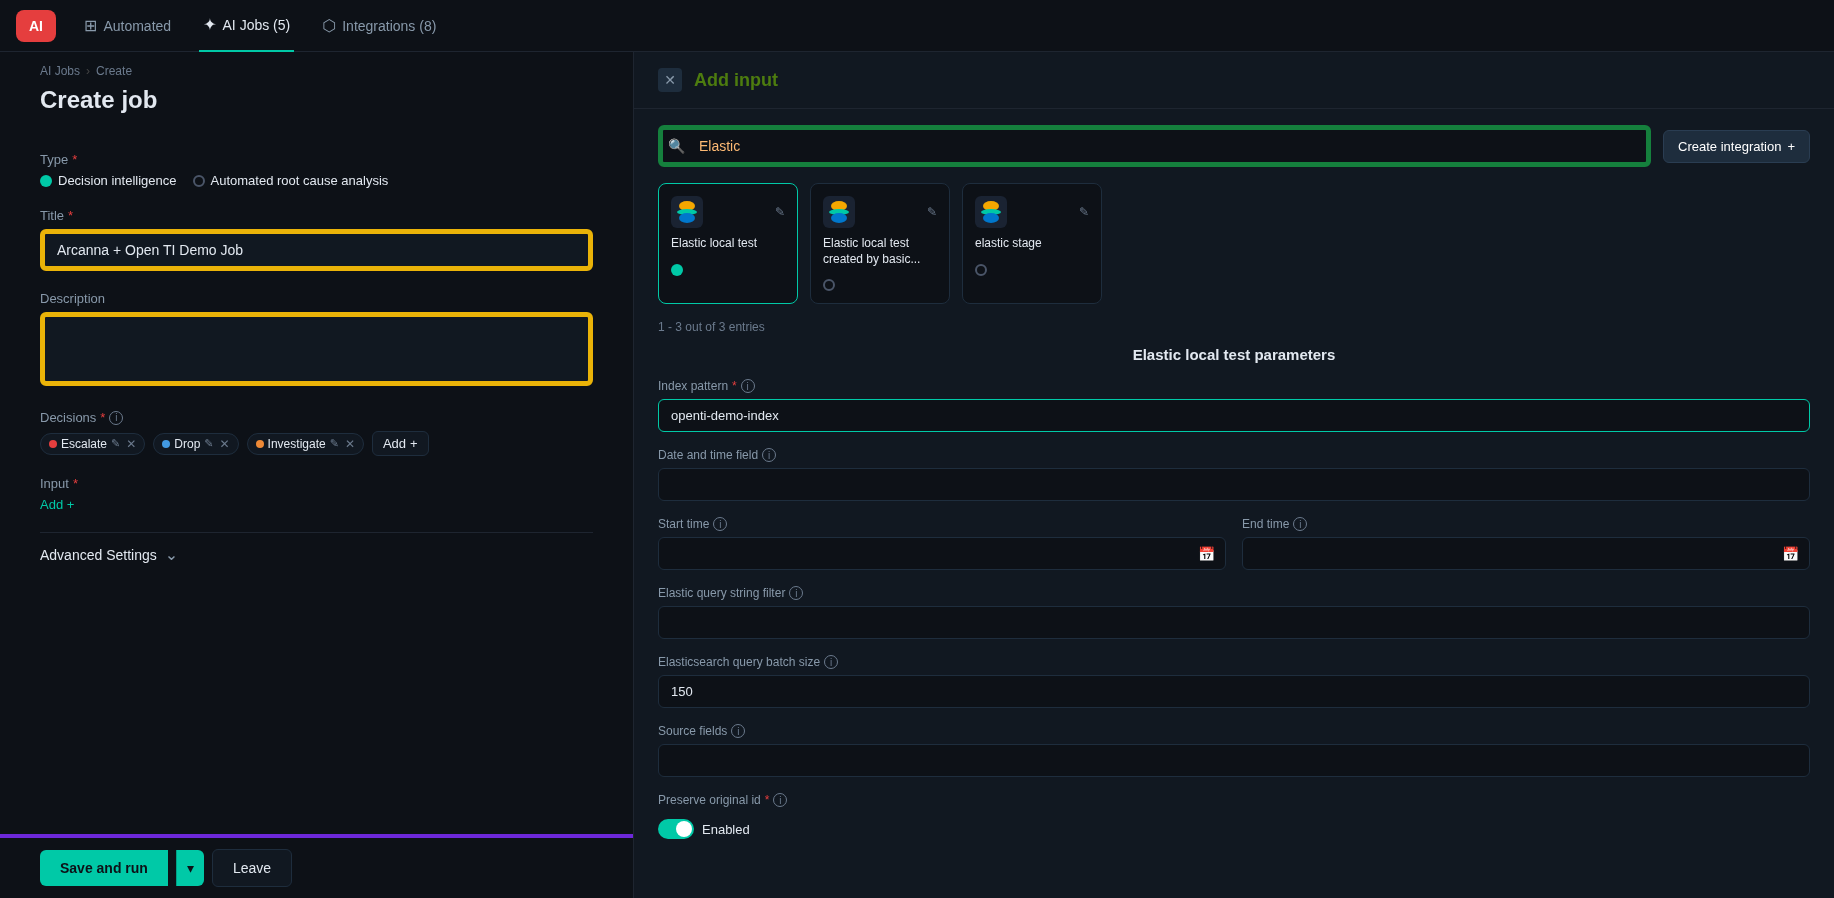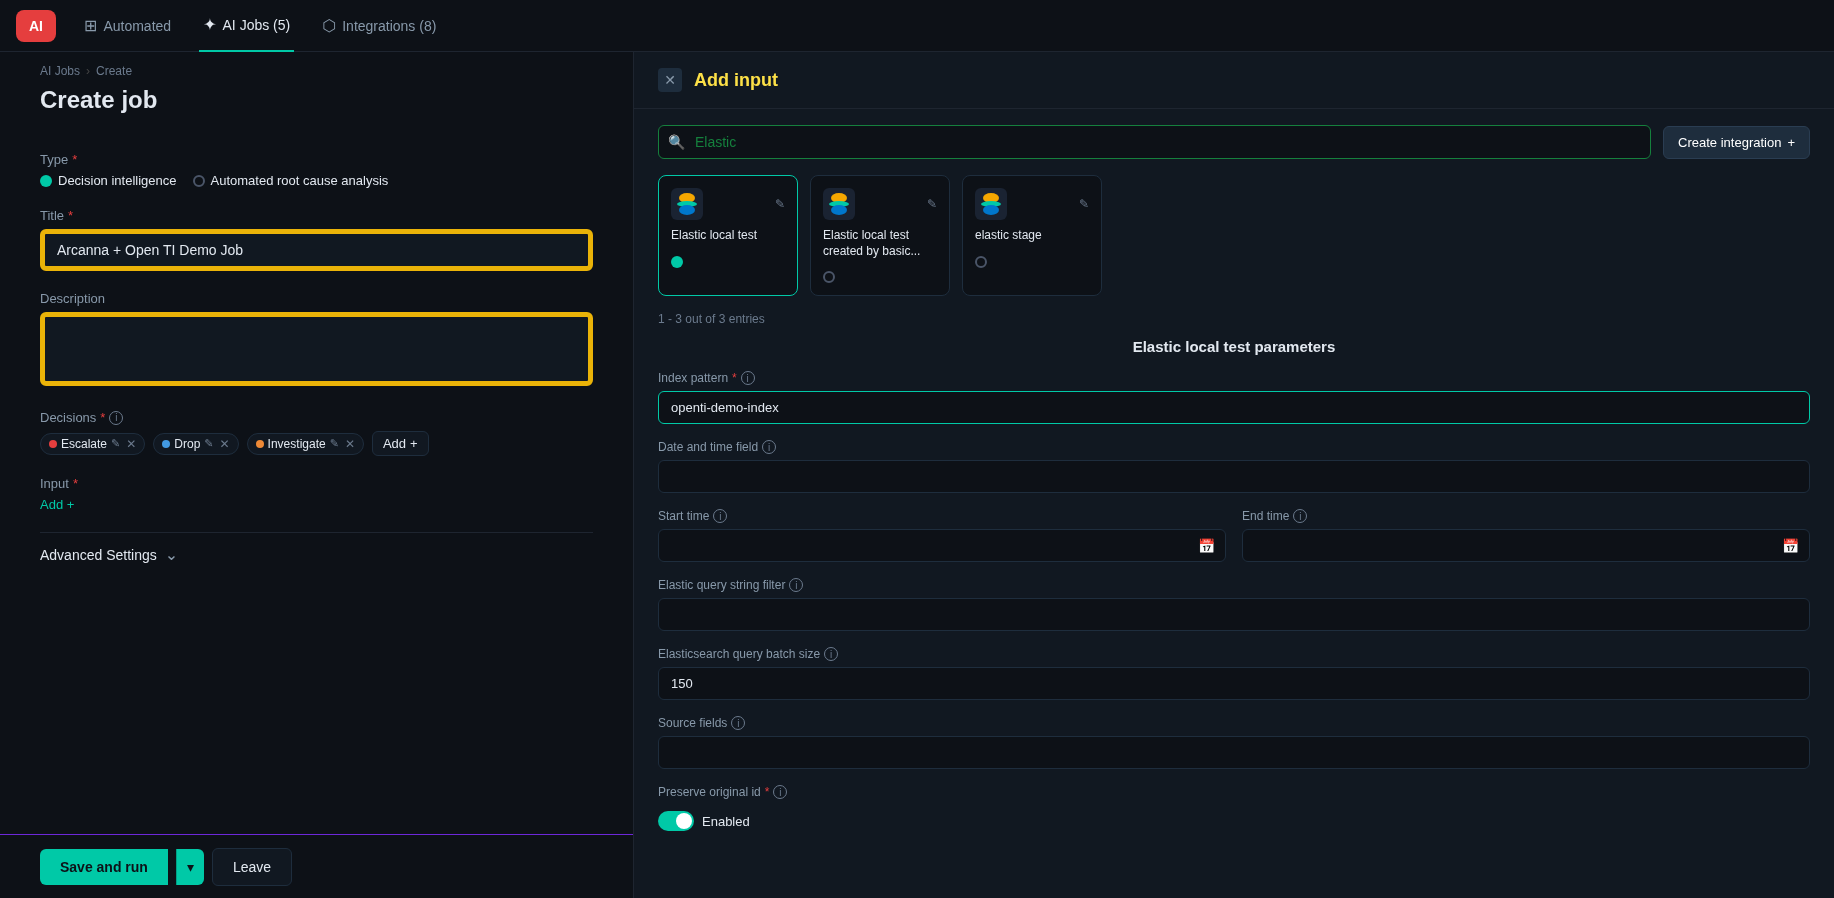--- a/index.html
+++ b/index.html
@@ -205,21 +205,21 @@
       padding: 12px 0;
       border-top: 1px solid #1e2530;
       margin-top: 8px;
     }
     .chevron-icon { color: #8899aa; font-size: 16px; }
 
     
     .bottom-bar {
       height: 64px;
       background: #0d1117;
-      border-top: 1px solid #6d28d9;
+      border-top: 4px solid #6d28d9;
       display: flex;
       align-items: center;
       padding: 0 40px;
       gap: 8px;
     }
     .btn-primary {
       background: #00c9a7;
       color: #0d1117;
       border: none;
       border-radius: 6px 0 0 6px;
@@ -269,41 +269,41 @@
       background: #1e2d3d;
       border-radius: 4px;
       display: flex; align-items: center; justify-content: center;
       cursor: pointer;
       color: #8899aa;
       font-size: 14px;
     }
     .modal-title {
       font-size: 18px;
       font-weight: 600;
-      color: #fde047;
+      color: #4d7c0f;
     }
 
     
     .modal-search-row {
       display: flex;
       align-items: center;
       gap: 12px;
       padding: 16px 24px;
       flex-shrink: 0;
     }
     .search-wrapper {
       flex: 1;
       position: relative;
     }
     .search-input {
       width: 100%;
       background: #0d1117;
-      border: 1px solid #15803d;
+      border: 5px solid #15803d;
       border-radius: 6px;
-      color: #15803d;
+      color: #fdba74;
       padding: 8px 12px 8px 36px;
       font-size: 14px;
       outline: none;
     }
     .search-icon-pos {
       position: absolute;
       left: 10px; top: 50%;
       transform: translateY(-50%);
       color: #6b7a8d;
       font-size: 14px;

